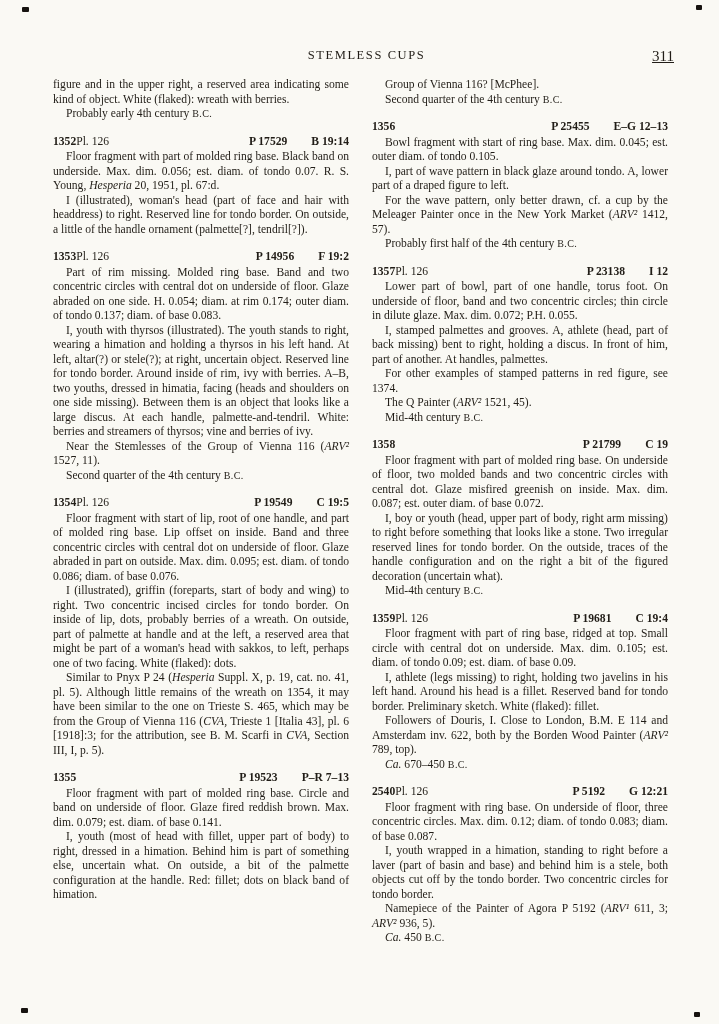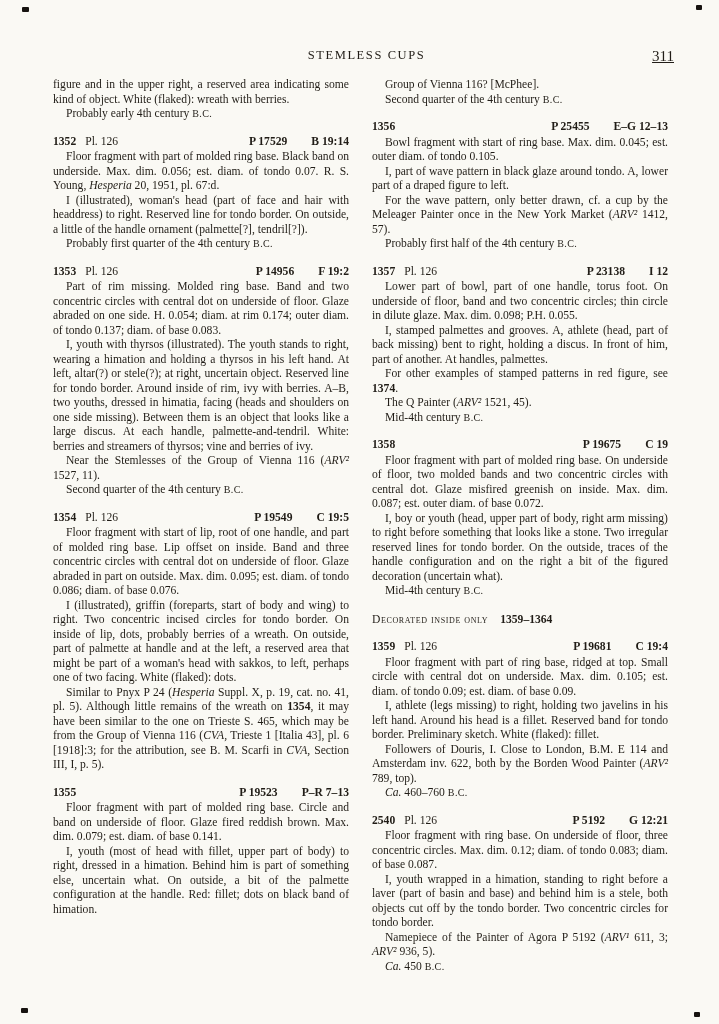--- a/index.html
+++ b/index.html
@@ -36,30 +36,30 @@
     width:296px;
     font-size:11.6px;line-height:14.5px;
     text-align:justify;
   }
   p.para{margin:0;}
   p.para.indent{text-indent:13px;}
 
   .entry{margin-top:13px;}
   .entry-head{display:flex;align-items:flex-start;margin-bottom:1px;}
   .entry-num{font-weight:bold;}
-  .entry-plate{margin-left:9px;}
+  .entry-plate{}
   .entry-right{margin-left:auto;white-space:nowrap;font-weight:bold;}
   .entry-grid{display:inline-block;margin-left:24px;}
 
   .section-head{margin-top:14px;margin-bottom:5px;}
   .section-label{font-variant:small-caps;letter-spacing:0.6px;}
   .section-range{font-weight:bold;margin-left:12px;}
 
   .run-i{font-style:italic;}
-  .run-b{font-weight:bold;}
+  .run-b{font-weight:normal;}
   .run-sc{font-size:10px;letter-spacing:0.4px;}
 </style>
 </head>
 <body>
 
 <div class="page">
   <div class="corner tl"></div>
   <div class="corner tr"></div>
   <div class="corner bl"></div>
   <div class="corner br"></div>
@@ -76,21 +76,20 @@
           <p class="para indent"><span>Probably early 4th century </span><span class="run-sc">B.C.</span></p>
         </div>
         <div class="entry">
           <div class="entry-head">
             <span class="entry-num">1352</span>
             <span class="entry-plate">Pl. 126</span>
             <span class="entry-right"><span class="entry-inv">P 17529</span><span class="entry-grid">B 19:14</span></span>
           </div>
           <p class="para indent"><span>Floor fragment with part of molded ring base. Black band on underside. Max. dim. 0.056; est. diam. of tondo 0.07. R. S. Young, </span><span class="run-i">Hesperia</span><span> 20, 1951, pl. 67:d.</span></p>
           <p class="para indent"><span>I (illustrated), woman's head (part of face and hair with headdress) to right. Reserved line for tondo border. On outside, a little of the handle ornament (palmette[?], tendril[?]).</span></p>
-          <p class="para indent"><span>Probably first quarter of the 4th century </span><span class="run-sc">B.C.</span></p>
         </div>
         <div class="entry">
           <div class="entry-head">
             <span class="entry-num">1353</span>
             <span class="entry-plate">Pl. 126</span>
             <span class="entry-right"><span class="entry-inv">P 14956</span><span class="entry-grid">F 19:2</span></span>
           </div>
           <p class="para indent"><span>Part of rim missing. Molded ring base. Band and two concentric circles with central dot on underside of floor. Glaze abraded on one side. H. 0.054; diam. at rim 0.174; outer diam. of tondo 0.137; diam. of base 0.083.</span></p>
           <p class="para indent"><span>I, youth with thyrsos (illustrated). The youth stands to right, wearing a himation and holding a thyrsos in his left hand. At left, altar(?) or stele(?); at right, uncertain object. Reserved line for tondo border. Around inside of rim, ivy with berries. A–B, two youths, dressed in himatia, facing (heads and shoulders on one side missing). Between them is an object that looks like a large discus. At each handle, palmette-and-tendril. White: berries and streamers of thyrsos; vine and berries of ivy.</span></p>
           <p class="para indent"><span>Near the Stemlesses of the Group of Vienna 116 (</span><span class="run-i">ARV²</span><span> 1527, 11).</span></p>
@@ -129,46 +128,45 @@
           <p class="para indent"><span>I, part of wave pattern in black glaze around tondo. A, lower part of a draped figure to left.</span></p>
           <p class="para indent"><span>For the wave pattern, only better drawn, cf. a cup by the Meleager Painter once in the New York Market (</span><span class="run-i">ARV²</span><span> 1412, 57).</span></p>
           <p class="para indent"><span>Probably first half of the 4th century </span><span class="run-sc">B.C.</span></p>
         </div>
         <div class="entry">
           <div class="entry-head">
             <span class="entry-num">1357</span>
             <span class="entry-plate">Pl. 126</span>
             <span class="entry-right"><span class="entry-inv">P 23138</span><span class="entry-grid">I 12</span></span>
           </div>
-          <p class="para indent"><span>Lower part of bowl, part of one handle, torus foot. On underside of floor, band and two concentric circles; thin circle in dilute glaze. Max. dim. 0.098; P.H. 0.055.</span></p>
+          <p class="para indent"><span>Lower part of bowl, part of one handle, torus foot. On underside of floor, band and two concentric circles; thin circle in dilute glaze. Max. dim. 0.072; P.H. 0.055.</span></p>
           <p class="para indent"><span>I, stamped palmettes and grooves. A, athlete (head, part of back missing) bent to right, holding a discus. In front of him, part of another. At handles, palmettes.</span></p>
           <p class="para indent"><span>For other examples of stamped patterns in red figure, see </span><span class="run-b">1374</span><span>.</span></p>
           <p class="para indent"><span>The Q Painter (</span><span class="run-i">ARV²</span><span> 1521, 45).</span></p>
           <p class="para indent"><span>Mid-4th century </span><span class="run-sc">B.C.</span></p>
         </div>
         <div class="entry">
           <div class="entry-head">
             <span class="entry-num">1358</span>
-            <span class="entry-right"><span class="entry-inv">P 19675</span><span class="entry-grid">C 19</span></span>
+            <span class="entry-right"><span class="entry-inv">P 21799</span><span class="entry-grid">C 19</span></span>
           </div>
           <p class="para indent"><span>Floor fragment with part of molded ring base. On underside of floor, two molded bands and two concentric circles with central dot. Glaze misfired greenish on inside. Max. dim. 0.087; est. outer diam. of base 0.072.</span></p>
           <p class="para indent"><span>I, boy or youth (head, upper part of body, right arm missing) to right before something that looks like a stone. Two irregular reserved lines for tondo border. On the outside, traces of the handle configuration and on the right a bit of the figured decoration (uncertain what).</span></p>
           <p class="para indent"><span>Mid-4th century </span><span class="run-sc">B.C.</span></p>
         </div>
-        <div class="section-head"><span class="section-label">Decorated inside only</span><span class="section-range">1359–1364</span></div>
         <div class="entry">
           <div class="entry-head">
             <span class="entry-num">1359</span>
             <span class="entry-plate">Pl. 126</span>
             <span class="entry-right"><span class="entry-inv">P 19681</span><span class="entry-grid">C 19:4</span></span>
           </div>
           <p class="para indent"><span>Floor fragment with part of ring base, ridged at top. Small circle with central dot on underside. Max. dim. 0.105; est. diam. of tondo 0.09; est. diam. of base 0.09.</span></p>
           <p class="para indent"><span>I, athlete (legs missing) to right, holding two javelins in his left hand. Around his head is a fillet. Reserved band for tondo border. Preliminary sketch. White (flaked): fillet.</span></p>
           <p class="para indent"><span>Followers of Douris, I. Close to London, B.M. E 114 and Amsterdam inv. 622, both by the Borden Wood Painter (</span><span class="run-i">ARV²</span><span> 789, top).</span></p>
-          <p class="para indent"><span class="run-i">Ca.</span><span> 460–760 </span><span class="run-sc">B.C.</span></p>
+          <p class="para indent"><span class="run-i">Ca.</span><span> 670–450 </span><span class="run-sc">B.C.</span></p>
         </div>
         <div class="entry">
           <div class="entry-head">
             <span class="entry-num">2540</span>
             <span class="entry-plate">Pl. 126</span>
             <span class="entry-right"><span class="entry-inv">P 5192</span><span class="entry-grid">G 12:21</span></span>
           </div>
           <p class="para indent"><span>Floor fragment with ring base. On underside of floor, three concentric circles. Max. dim. 0.12; diam. of tondo 0.083; diam. of base 0.087.</span></p>
           <p class="para indent"><span>I, youth wrapped in a himation, standing to right before a laver (part of basin and base) and behind him is a stele, both objects cut off by the tondo border. Two concentric circles for tondo border.</span></p>
           <p class="para indent"><span>Namepiece of the Painter of Agora P 5192 (</span><span class="run-i">ARV¹</span><span> 611, 3; </span><span class="run-i">ARV²</span><span> 936, 5).</span></p>

